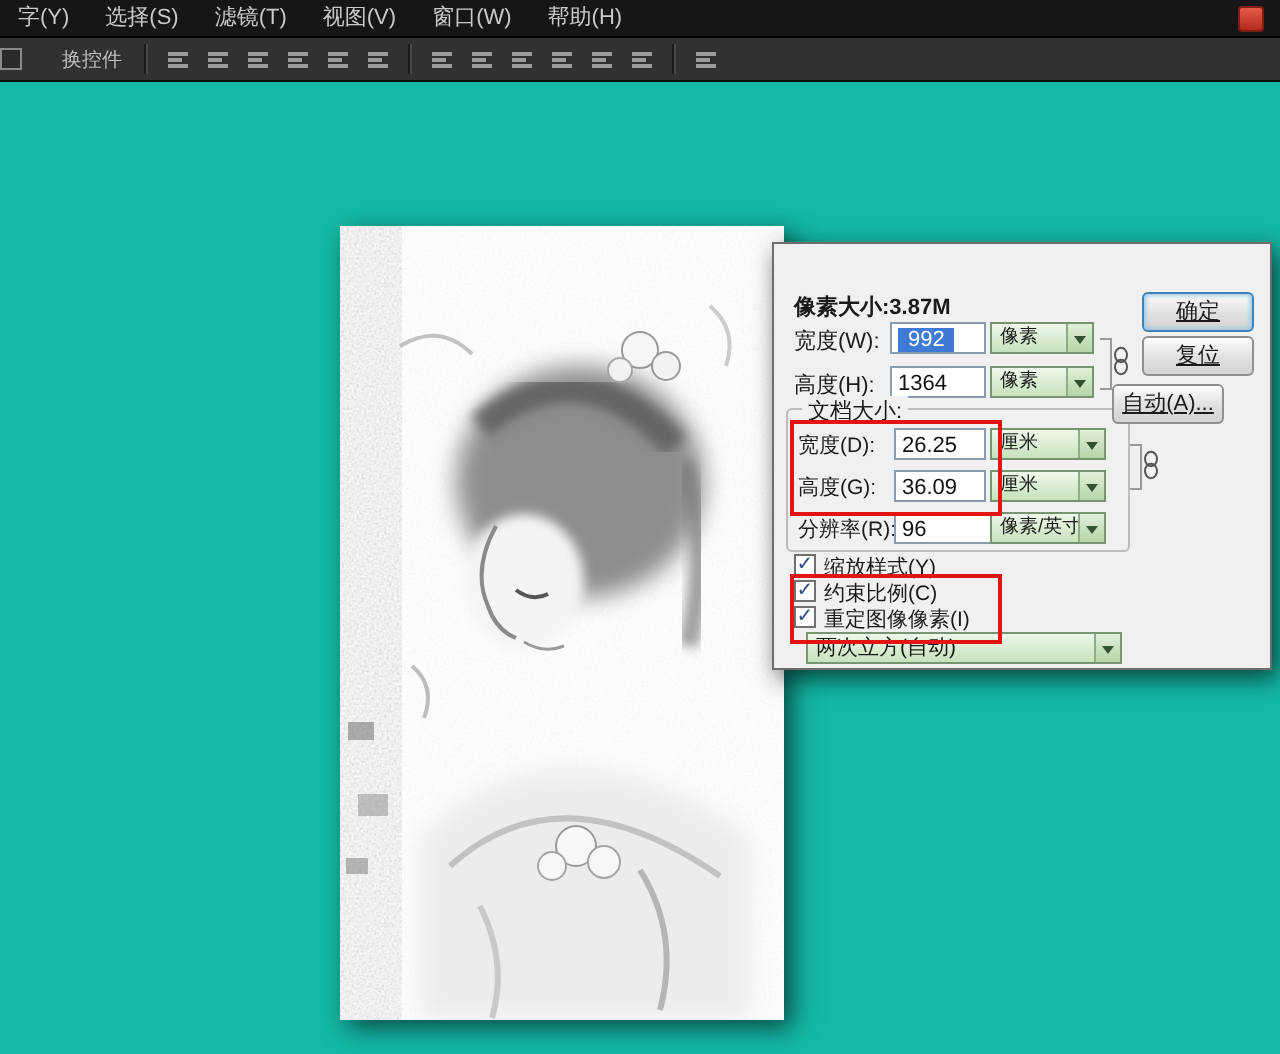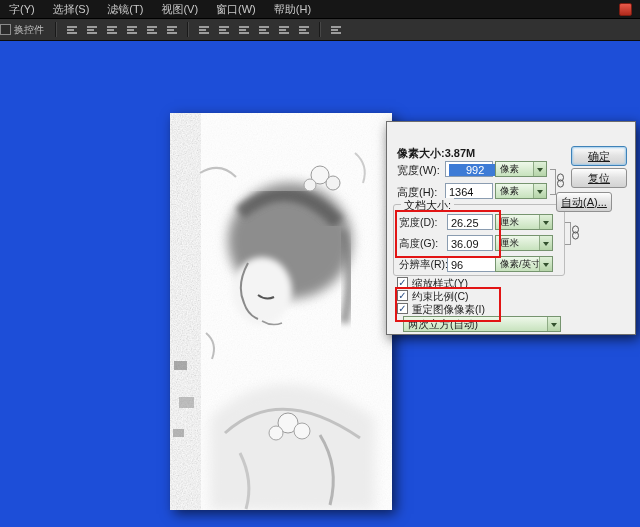--- a/index.html
+++ b/index.html
@@ -1,28 +1,28 @@
 <!DOCTYPE html>
 <html><head>
 <meta charset="utf-8">
 <style>
   html,body{margin:0;padding:0;background:#111;}
-  .screen{position:relative;width:640px;height:527px;background:#1d4ed8;overflow:hidden;
+  .screen{position:relative;width:640px;height:527px;background:#14b8a6;overflow:hidden;
           font-family:"Liberation Sans","DejaVu Sans",sans-serif;}
   
   .menubar{position:absolute;left:0;top:0;width:640px;height:18px;background:#161616;
            border-bottom:1px solid #000;display:flex;align-items:center;color:#c9c9c9;font-size:11px;}
   .menu-item{padding:0 9px;line-height:18px;cursor:default;}
   .win-badge{position:absolute;right:8px;top:3px;width:11px;height:11px;border-radius:2px;
              background:linear-gradient(#e8594a,#b02a1c);border:1px solid #7e1d12;}
   
   .optionsbar{position:absolute;left:0;top:19px;width:640px;height:21px;background:#313131;
               border-bottom:1px solid #0d0d0d;display:flex;align-items:center;color:#bdbdbd;font-size:10px;}
   .opt-cb{width:9px;height:9px;border:1px solid #8a8a8a;background:#2a2a2a;margin:0 3px 0 0;}
-  .opt-label{margin:0 6px 0 0;}
+  .opt-label{margin:0 6px 0 17px;}
   .opt-sep{width:1px;height:15px;background:#191919;border-right:1px solid #474747;margin:0 5px;}
   .opt-icon{width:16px;height:14px;margin:0 2px;
      background:linear-gradient(#9c9c9c,#9c9c9c) no-repeat 3px 3px/10px 2px,
                 linear-gradient(#9c9c9c,#9c9c9c) no-repeat 3px 6px/7px 2px,
                 linear-gradient(#9c9c9c,#9c9c9c) no-repeat 3px 9px/10px 2px;}
   
   .canvas{position:absolute;left:170px;top:113px;width:222px;height:397px;background:#fff;
           box-shadow:4px 4px 12px rgba(0,0,0,.6);}
   .canvas svg{display:block;}
   
@@ -30,21 +30,21 @@
           border:1px solid #6d6d6d;box-shadow:3px 4px 12px rgba(0,0,0,.65);font-size:11px;color:#1a1a1a;}
   .titlebar{position:absolute;left:0;top:0;right:0;height:18px;
             background:linear-gradient(#fbfbfb,#dfe3e8);border-bottom:1px solid #b8bcc0;}
   .dlg-title{position:absolute;left:7px;top:2px;font-size:11px;color:#1a1a1a;}
   .close-btn{position:absolute;right:3px;top:2px;width:21px;height:13px;border:1px solid #8c2418;border-radius:2px;
              background:linear-gradient(#f09a8c,#cf4634 55%,#b23020);color:#fff;font-size:9px;line-height:12px;text-align:center;}
   .lbl{position:absolute;font-size:11px;white-space:nowrap;}
   .lbl-s{position:absolute;font-size:10.5px;white-space:nowrap;}
   .field{position:absolute;height:16px;background:#fff;border:1px solid #8a9cb0;font-size:11px;
          line-height:16px;padding:0 3px;color:#111;box-sizing:border-box;}
-  .sel-val{background:#3d7bd6;color:#fff;padding:0 17px;}
+  .sel-val{background:#3d7bd6;color:#fff;padding:0 5px;}
   .combo{position:absolute;height:16px;border:1px solid #76946f;box-sizing:border-box;
          background:linear-gradient(#eef8ea,#c7e2bd);font-size:9.5px;line-height:14px;padding:0 14px 0 4px;white-space:nowrap;overflow:hidden;}
   .combo .arr{position:absolute;right:0;top:0;width:12px;height:100%;border-left:1px solid #8fac86;
               background:linear-gradient(#dff0d8,#b5d4a8);display:flex;align-items:center;justify-content:center;}
   .combo .arr::after{content:"";border:3px solid transparent;border-top:4px solid #33512e;margin-top:4px;}
   .group{position:absolute;border:1px solid #bcbcbc;border-radius:3px;}
   .legend{position:absolute;font-size:11px;background:#f0f0f0;padding:0 3px;}
   .cb{position:absolute;width:11px;height:11px;background:#fff;border:1px solid #707070;
       font-size:10px;line-height:10px;text-align:center;color:#2d4f85;font-weight:bold;box-sizing:border-box;}
   .btn{position:absolute;width:56px;height:20px;border:1px solid #909090;border-radius:3px;

